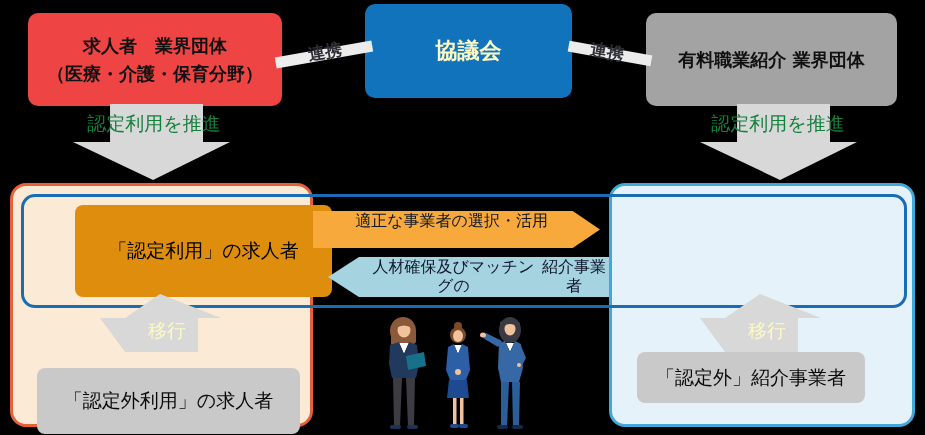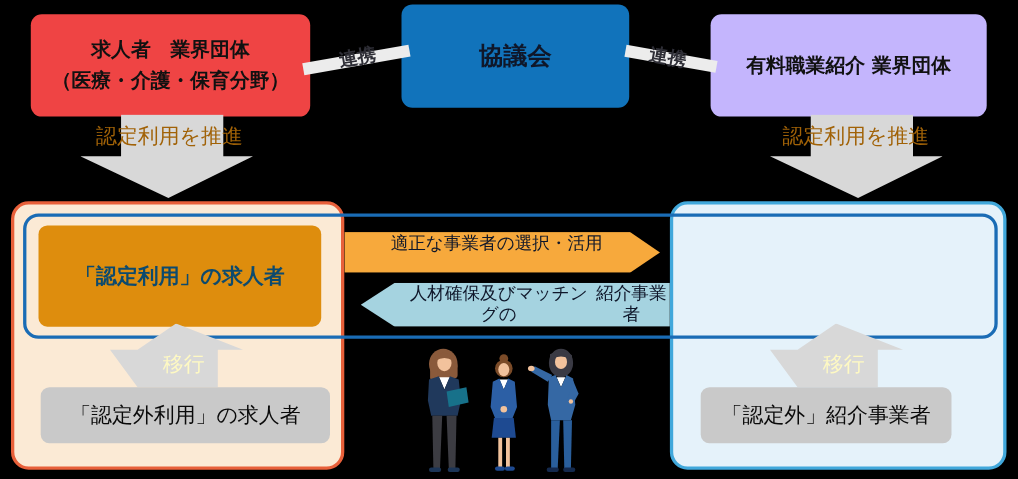--- a/index.html
+++ b/index.html
@@ -3,60 +3,60 @@
 <meta charset="utf-8">
 <style>
   html,body{margin:0;padding:0;background:#000;}
   body{width:925px;height:435px;overflow:hidden;font-family:"DejaVu Sans","Liberation Sans",sans-serif;}
   .stage{position:relative;width:925px;height:435px;background:#000;overflow:hidden;}
   .abs{position:absolute;box-sizing:border-box;}
   .box{display:flex;flex-direction:column;align-items:center;justify-content:center;text-align:center;}
   
   .top-box{border-radius:10px;font-weight:bold;color:#111;font-size:18px;line-height:28px;}
   .box-employer{left:28px;top:13px;width:254px;height:93px;background:#ef4444;}
-  .box-council{left:365px;top:4px;width:207px;height:94px;background:#1173BB;border-radius:10px;color:#0f172a;font-weight:bold;font-size:22px;}
-  .box-agency{left:646px;top:13px;width:251px;height:93px;background:#c4b5fd;}
+  .box-council{left:365px;top:4px;width:207px;height:94px;background:#1173BB;border-radius:10px;color:#fef9c3;font-weight:bold;font-size:22px;}
+  .box-agency{left:646px;top:13px;width:251px;height:93px;background:#a3a3a3;}
   .link-bar{background:#ECECEC;height:11px;}
   .link-bar.l{left:275px;top:49px;width:98px;transform:rotate(-10deg);}
   .link-bar.r{left:568px;top:48px;width:84px;transform:rotate(10deg);}
   .link-label{color:#2E2E36;font-size:17px;font-weight:600;white-space:nowrap;z-index:4;}
   .link-label.l{left:325px;top:52px;transform:translate(-50%,-50%) rotate(-10deg);}
   .link-label.r{left:607px;top:52px;transform:translate(-50%,-50%) rotate(10deg);}
   
   .down-arrow{background:#D8D8D8;width:157px;height:76px;
     clip-path:polygon(23.6% 0,82.8% 0,82.8% 50%,100% 50%,51% 100%,0 50%,23.6% 50%);}
   .down-arrow.l{left:73px;top:104px;}
   .down-arrow.r{left:700px;top:104px;}
-  .promote-label{color:#a16207;font-size:19px;white-space:nowrap;transform:translate(-50%,-50%);z-index:3;}
+  .promote-label{color:#15803d;font-size:19px;white-space:nowrap;transform:translate(-50%,-50%);z-index:3;}
   .promote-label.l{left:154px;top:124px;}
   .promote-label.r{left:778px;top:124px;}
   
   .panel{border-radius:16px;z-index:1;}
   .panel.left{left:10px;top:183px;width:303px;height:244px;background:#FBEAD5;border:3px solid #E8603A;}
   .panel.right{left:609px;top:183px;width:306px;height:244px;background:#E5F2FA;border:3px solid #41A8DB;}
   .span-outline{left:21px;top:194px;width:886px;height:114px;border:3px solid #1A6CB5;border-radius:14px;z-index:5;}
-  .cert-box{border-radius:8px;color:#0c4a6e;font-weight:bold;z-index:6;}
+  .cert-box{border-radius:8px;color:#000000;font-weight:normal;z-index:6;margin-left:40px;}
   .cert-box.employer{left:35px;top:205px;width:257px;height:92px;background:#DE8D0D;font-size:19px;}
   .cert-box.agency{left:637px;top:208px;width:255px;height:87px;background:#4AACC5;font-size:18px;}
   
   .flow-arrow{z-index:7;color:#0f172a;font-size:16px;display:flex;align-items:flex-start;justify-content:center;text-align:center;}
   .flow-arrow.to-right{left:313px;top:211px;width:287px;height:37px;background:#F7A93C;
     clip-path:polygon(0 0,90.5% 0,100% 50%,90.5% 100%,0 100%);padding-right:10px;}
   .flow-arrow.to-left{left:328px;top:257px;width:281px;height:40px;background:#A5D3E0;
     clip-path:polygon(0 50%,11% 0,100% 0,100% 100%,11% 100%);padding-left:40px;line-height:19px;}
   
   .up-arrow{background:#D8D8D8;width:121px;height:58px;z-index:6;
     clip-path:polygon(49.6% 0,100% 41.4%,81% 41.4%,81% 100%,20.7% 100%,0 41.4%,20.7% 41.4%);}
   .up-arrow.l{left:100px;top:294px;}
   .up-arrow.r{left:700px;top:294px;}
   .migration-label{color:#fef9c3;font-size:19px;white-space:nowrap;transform:translate(-50%,-50%);z-index:7;}
   .migration-label.l{left:167px;top:331px;}
   .migration-label.r{left:767px;top:331px;}
   .gray-box{background:#C9C9C9;border-radius:8px;color:#0a0a0a;font-size:19px;z-index:6;}
-  .gray-box.l{left:37px;top:352px;width:263px;height:51px;}
+  .gray-box.l{left:37px;top:368px;width:263px;height:66px;}
   .gray-box.r{left:637px;top:352px;width:228px;height:51px;}
   .people{left:372px;top:314px;width:160px;height:118px;z-index:8;}
 </style>
 </head>
 <body>
 
 <div class="stage">
 
   <div class="abs box top-box box-employer">
     <span>求人者　業界団体</span>

